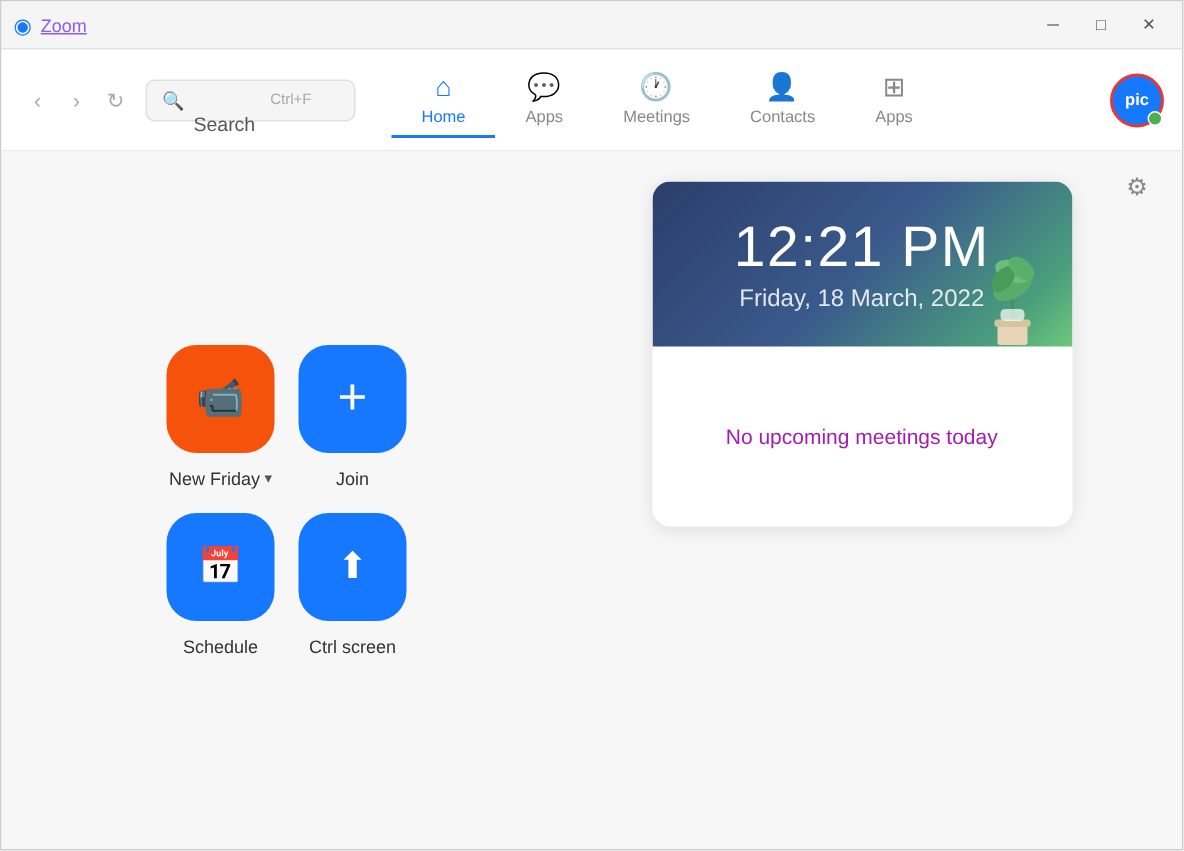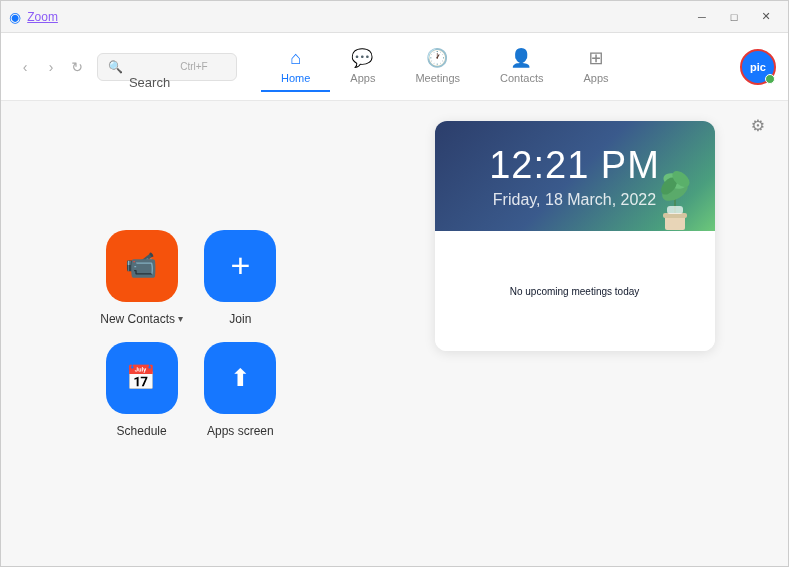--- a/index.html
+++ b/index.html
@@ -304,22 +304,22 @@
 
     .meetings-section {
       background: white;
       padding: 40px 20px;
       display: flex;
       align-items: center;
       justify-content: center;
       min-height: 120px;
     }
     .no-meetings-text {
-      font-size: 10px;
-      color: #0f172a;
+      font-size: 14px;
+      color: #a21caf;
     }
   </style>
 </head>
 <body>
 
 <div class="window">
 
   <div class="title-bar">
     <div class="title-bar-left">
 
@@ -382,21 +382,21 @@
     <div class="settings-gear">⚙</div>
 
     <div class="left-panel">
       <div class="actions-grid">
 
         <div class="action-item">
           <div class="action-btn orange">
             <span style="font-size:26px;">📹</span>
           </div>
           <div class="action-label">
-            <span>New Contacts</span>
+            <span>New Friday</span>
             <span class="action-label-arrow">▾</span>
           </div>
         </div>
 
         <div class="action-item">
           <div class="action-btn blue">
             <span style="font-size:34px;font-weight:300;">+</span>
           </div>
           <div class="action-label">
             <span>Join</span>
@@ -410,21 +410,21 @@
           <div class="action-label">
             <span>Schedule</span>
           </div>
         </div>
 
         <div class="action-item">
           <div class="action-btn blue">
             <span style="font-size:24px;">⬆</span>
           </div>
           <div class="action-label">
-            <span>Apps screen</span>
+            <span>Ctrl screen</span>
           </div>
         </div>
 
       </div>
     </div>
 
     <div class="right-panel">
       <div class="calendar-widget">
 
         <div class="clock-header">

